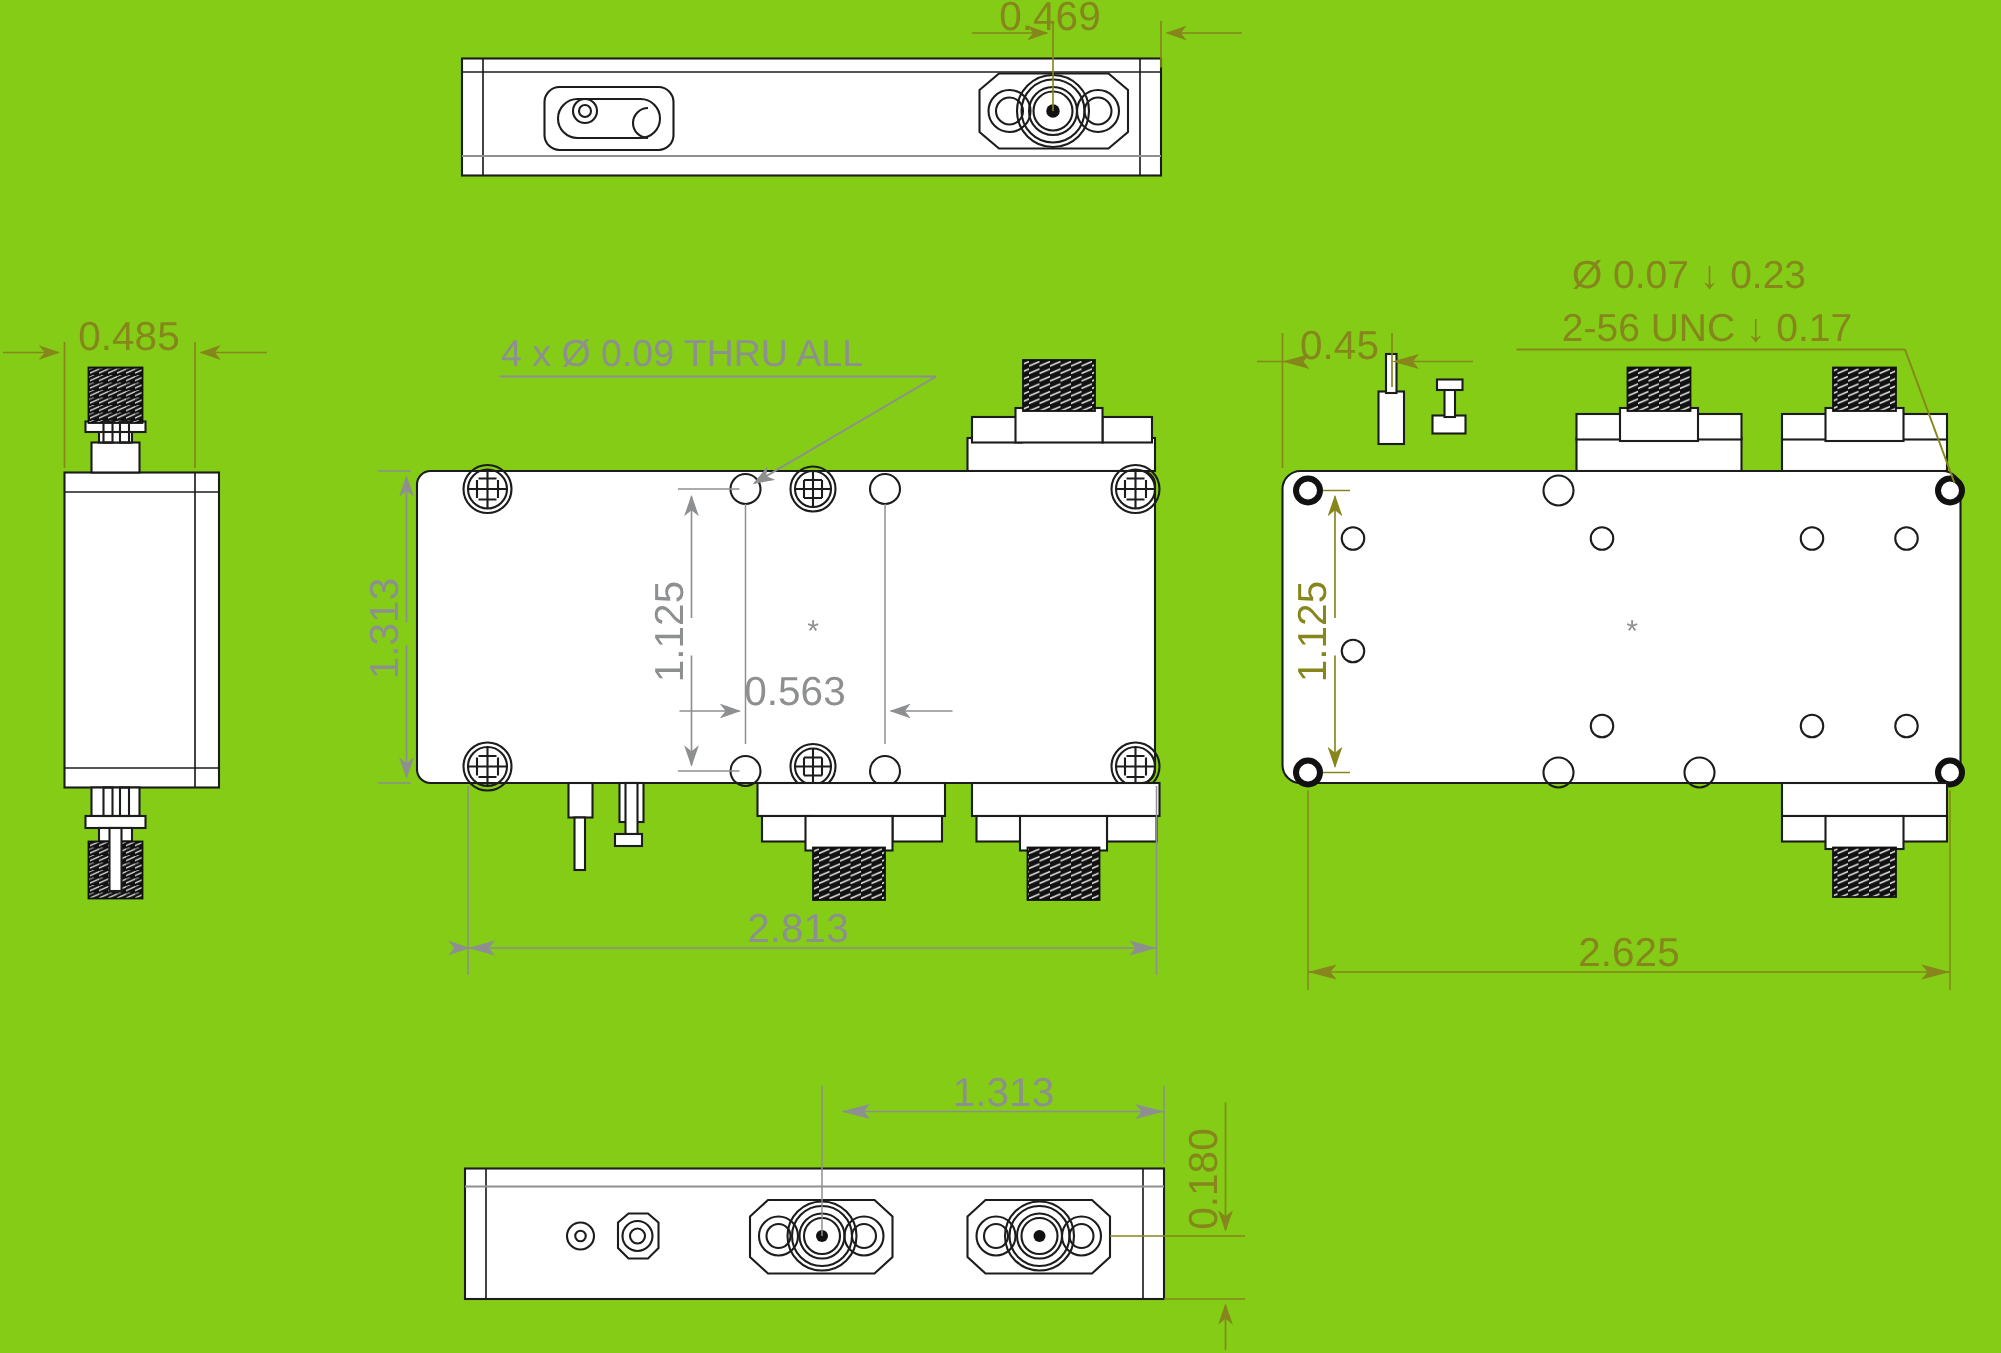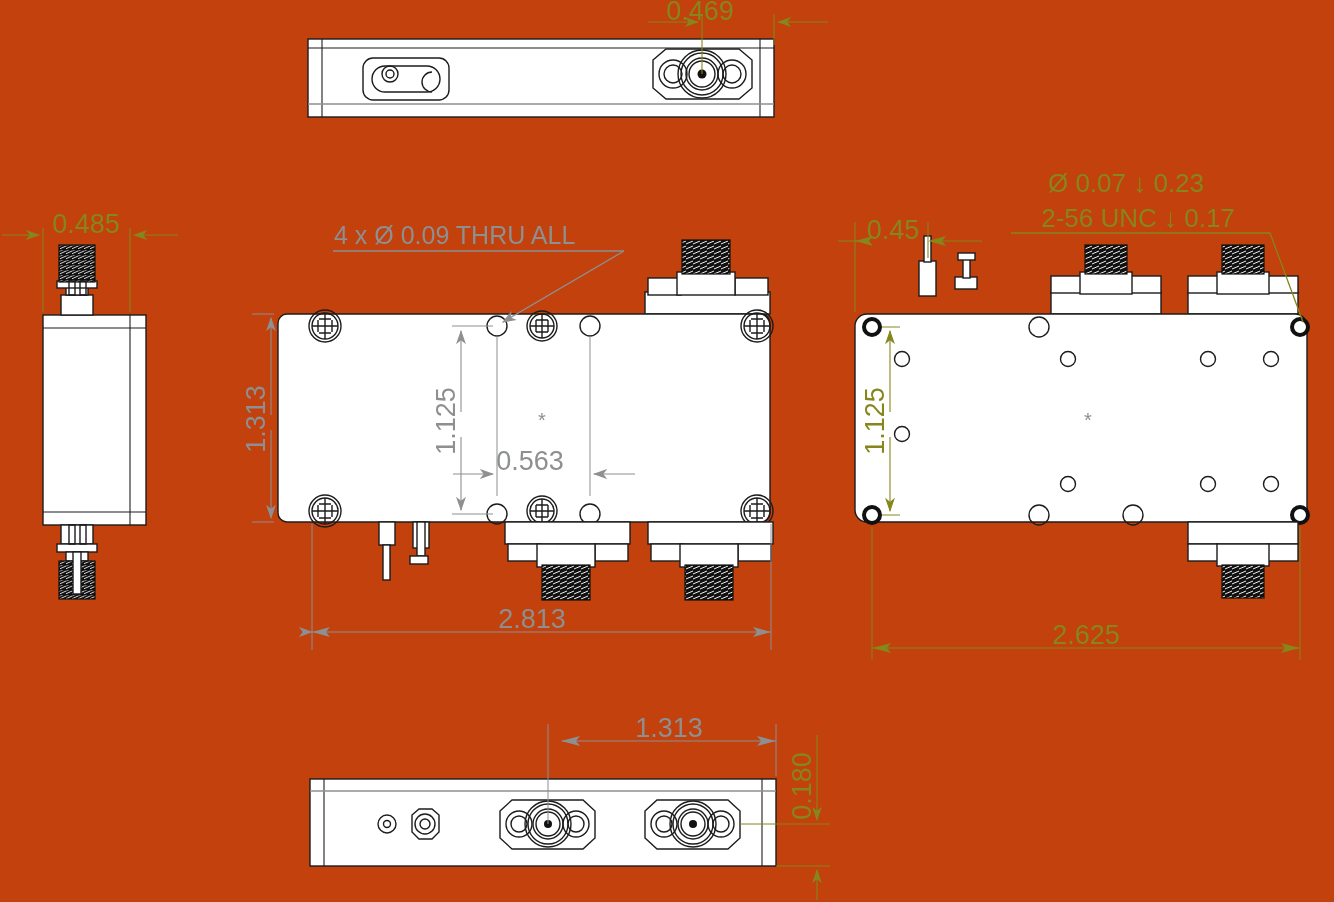--- a/index.html
+++ b/index.html
@@ -7,21 +7,21 @@
     padding: 0;
     background: #ffffff;
   }
   body {
     font-family: "Liberation Sans", sans-serif;
   }
   #sheet {
     position: relative;
     width: 1334px;
     height: 902px;
-    background: #c2410c;
+    background: #84cc16;
     overflow: hidden;
   }
   #sheet svg {
     position: absolute;
     left: 0;
     top: 0;
   }
   text {
     font-family: "Liberation Sans", sans-serif;
     font-weight: 400;

